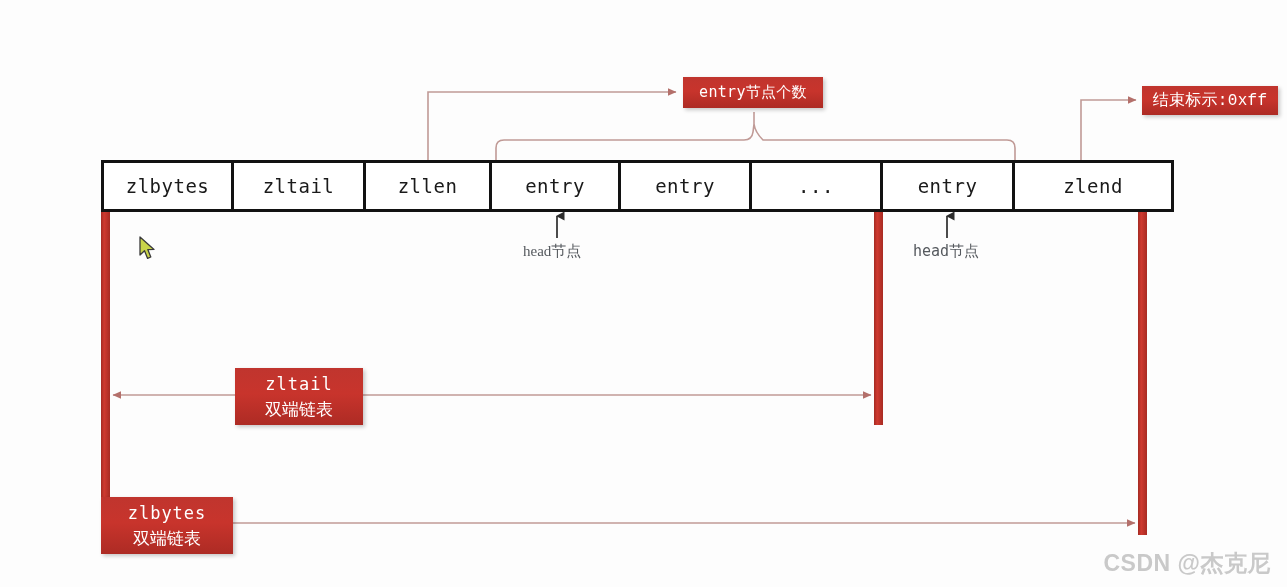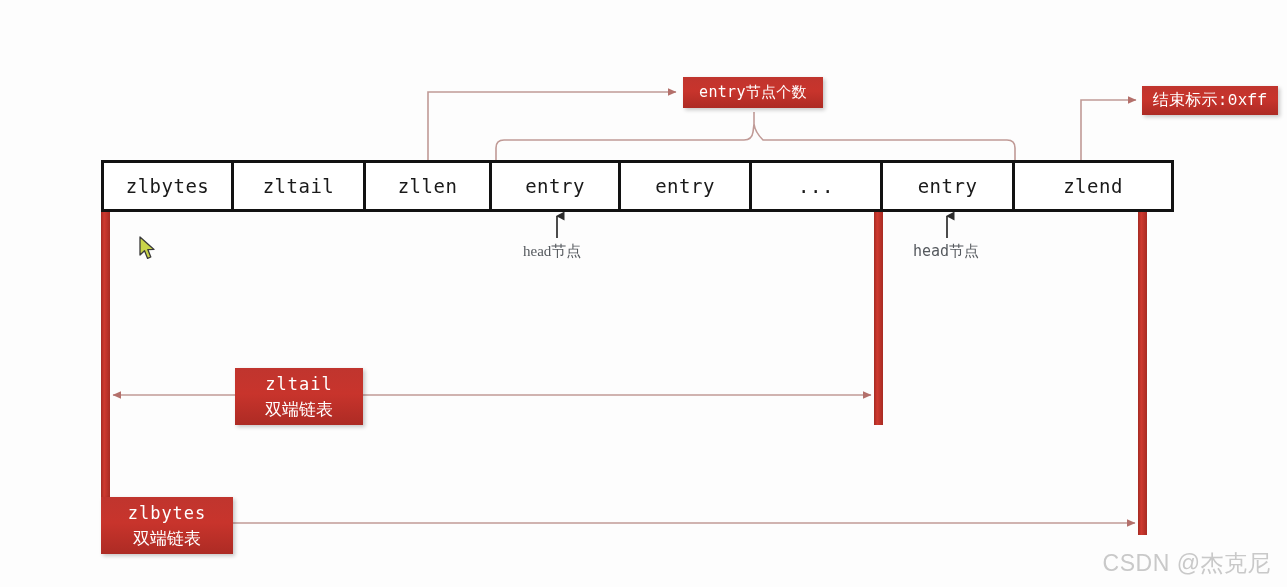--- a/index.html
+++ b/index.html
@@ -157,20 +157,21 @@
 
   
   #watermark {
     position: absolute;
     right: 16px;
     bottom: 8px;
     font-size: 23px;
     color: #c9c9c9;
     letter-spacing: 0.5px;
     z-index: 8;
+    font-weight: bold;
   }
 
   
   #cursor {
     position: absolute;
     left: 138px;
     top: 236px;
     z-index: 20;
     pointer-events: none;
   }

